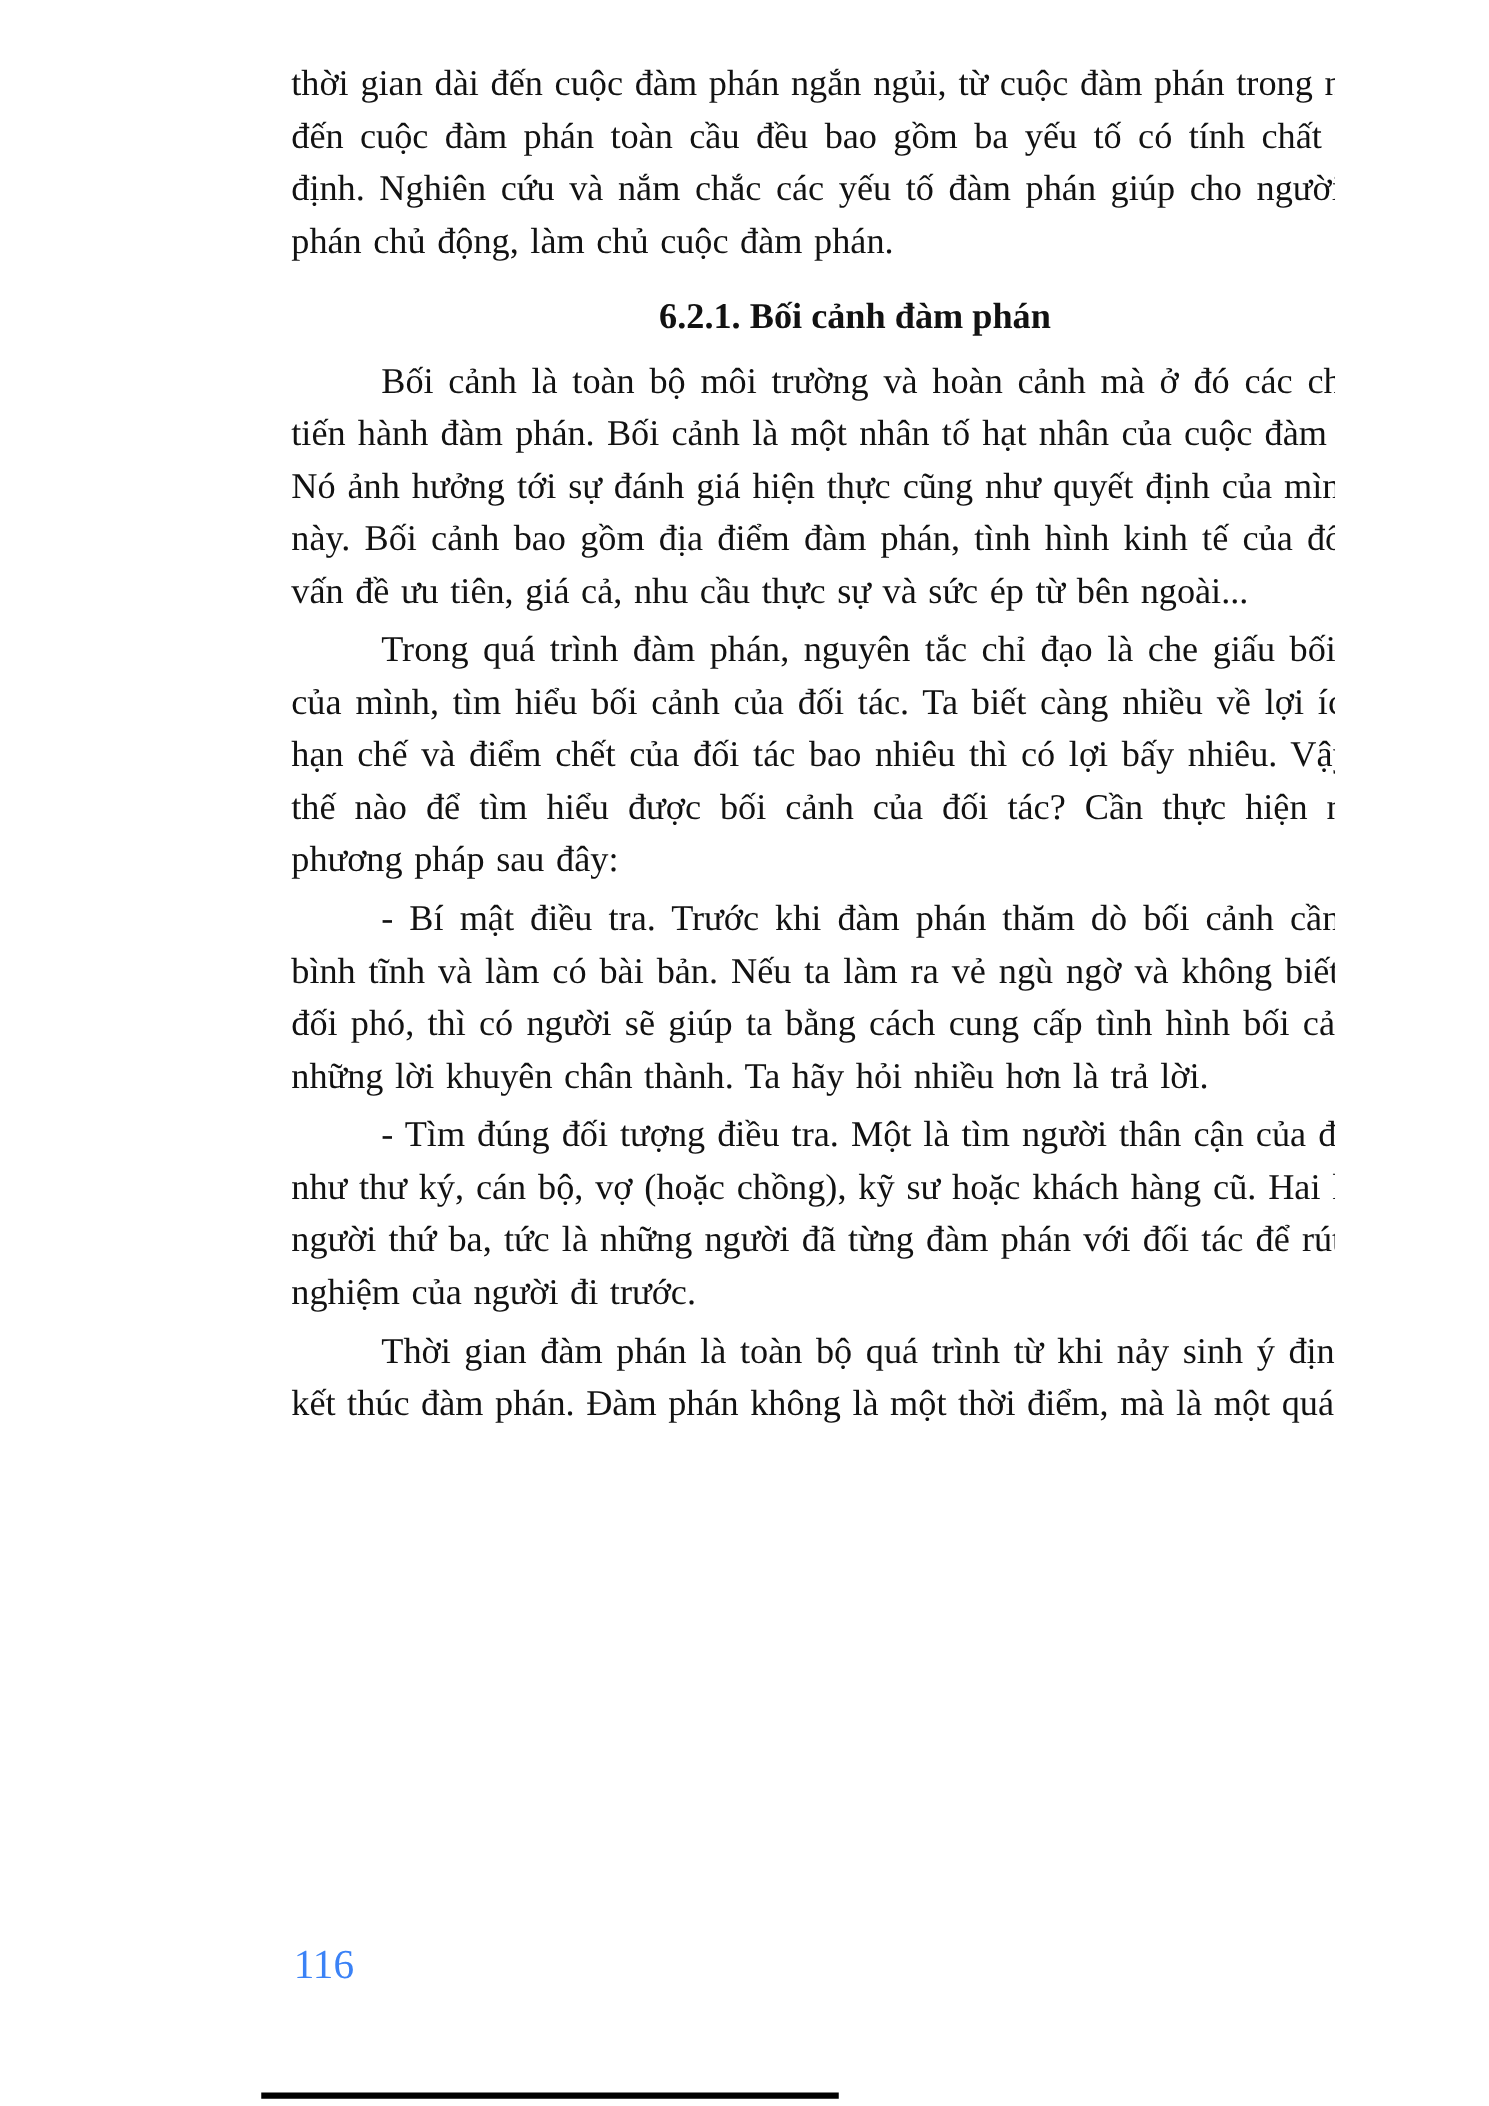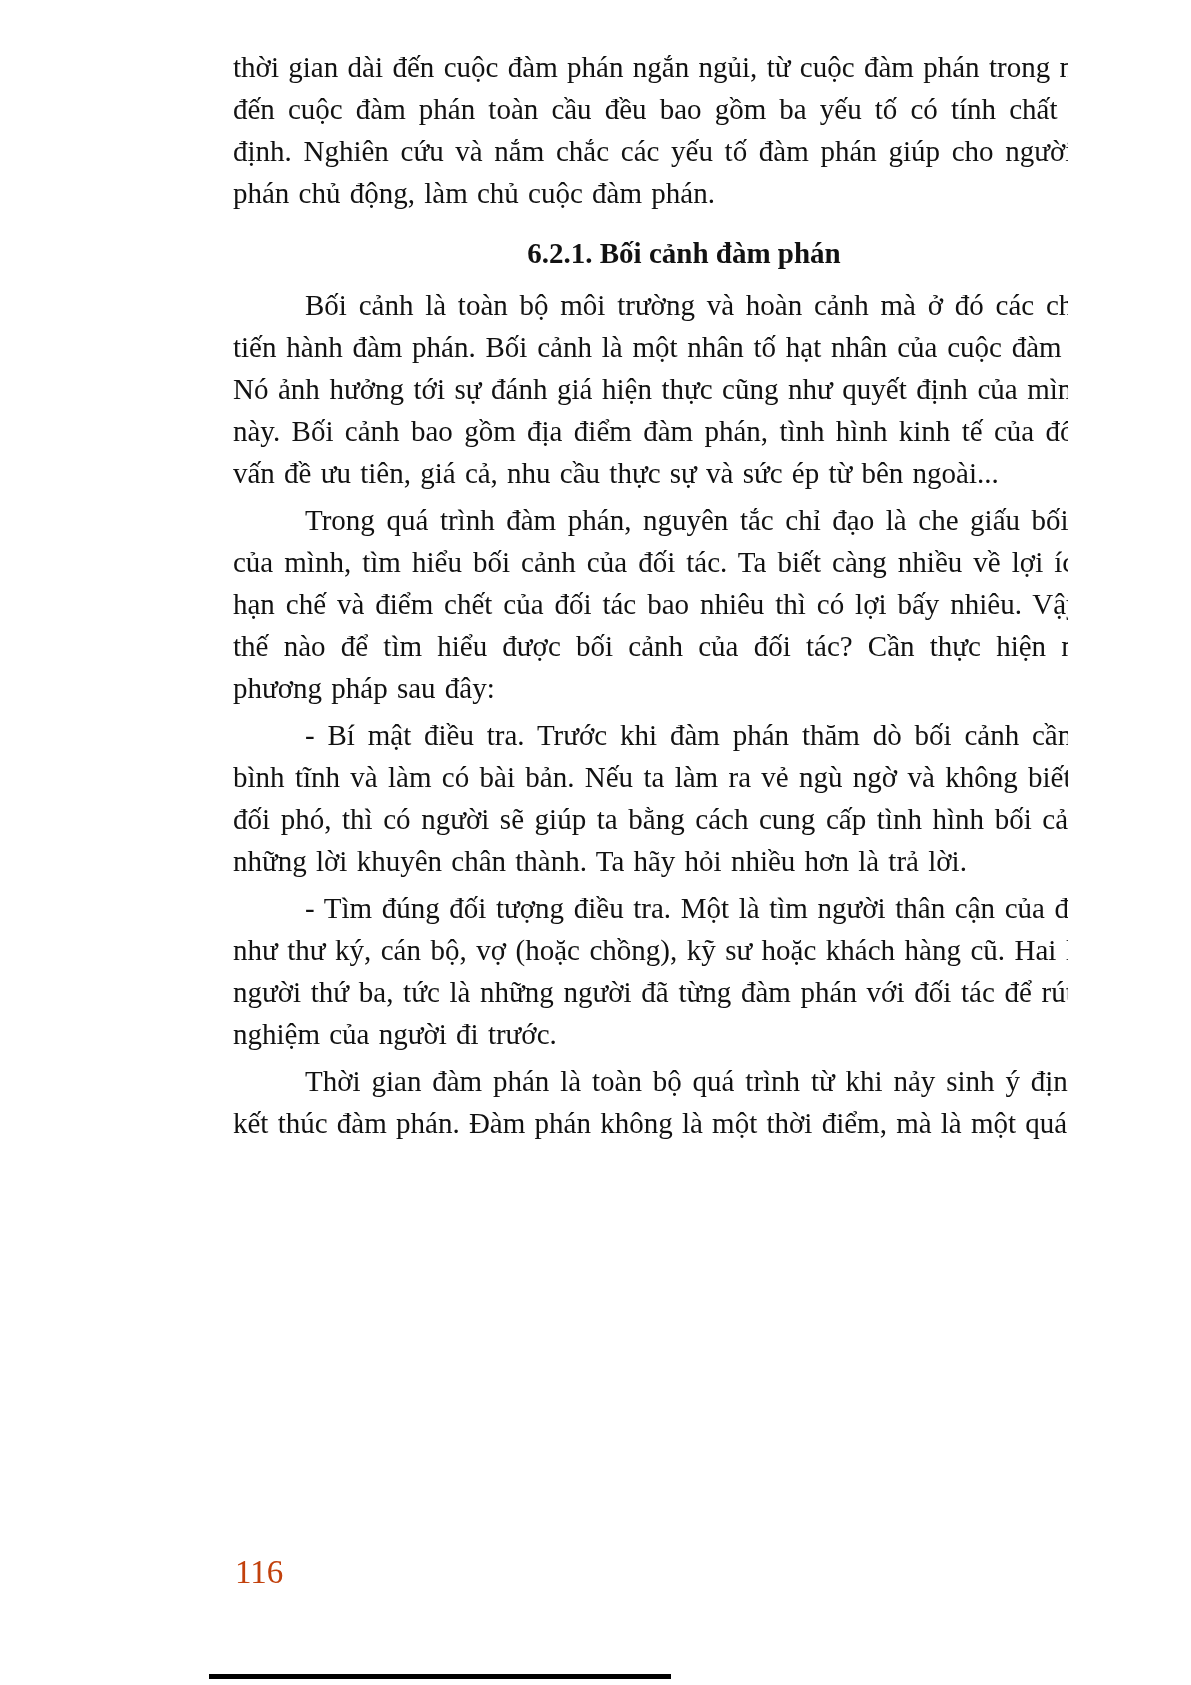--- a/index.html
+++ b/index.html
@@ -36,21 +36,21 @@
     margin-top: 18px;
     margin-bottom: 10px;
     text-align: center;
   }
   .page-number {
     position: absolute;
     left: 112px;
     top: 1552px;
     font-size: 33px;
     line-height: 40px;
-    color: #c2410c;
+    color: #3b82f6;
   }
   .footer-rule {
     position: absolute;
     left: 86px;
     top: 1674px;
     width: 462px;
     height: 5px;
     background: #000000;
   }
 </style>

